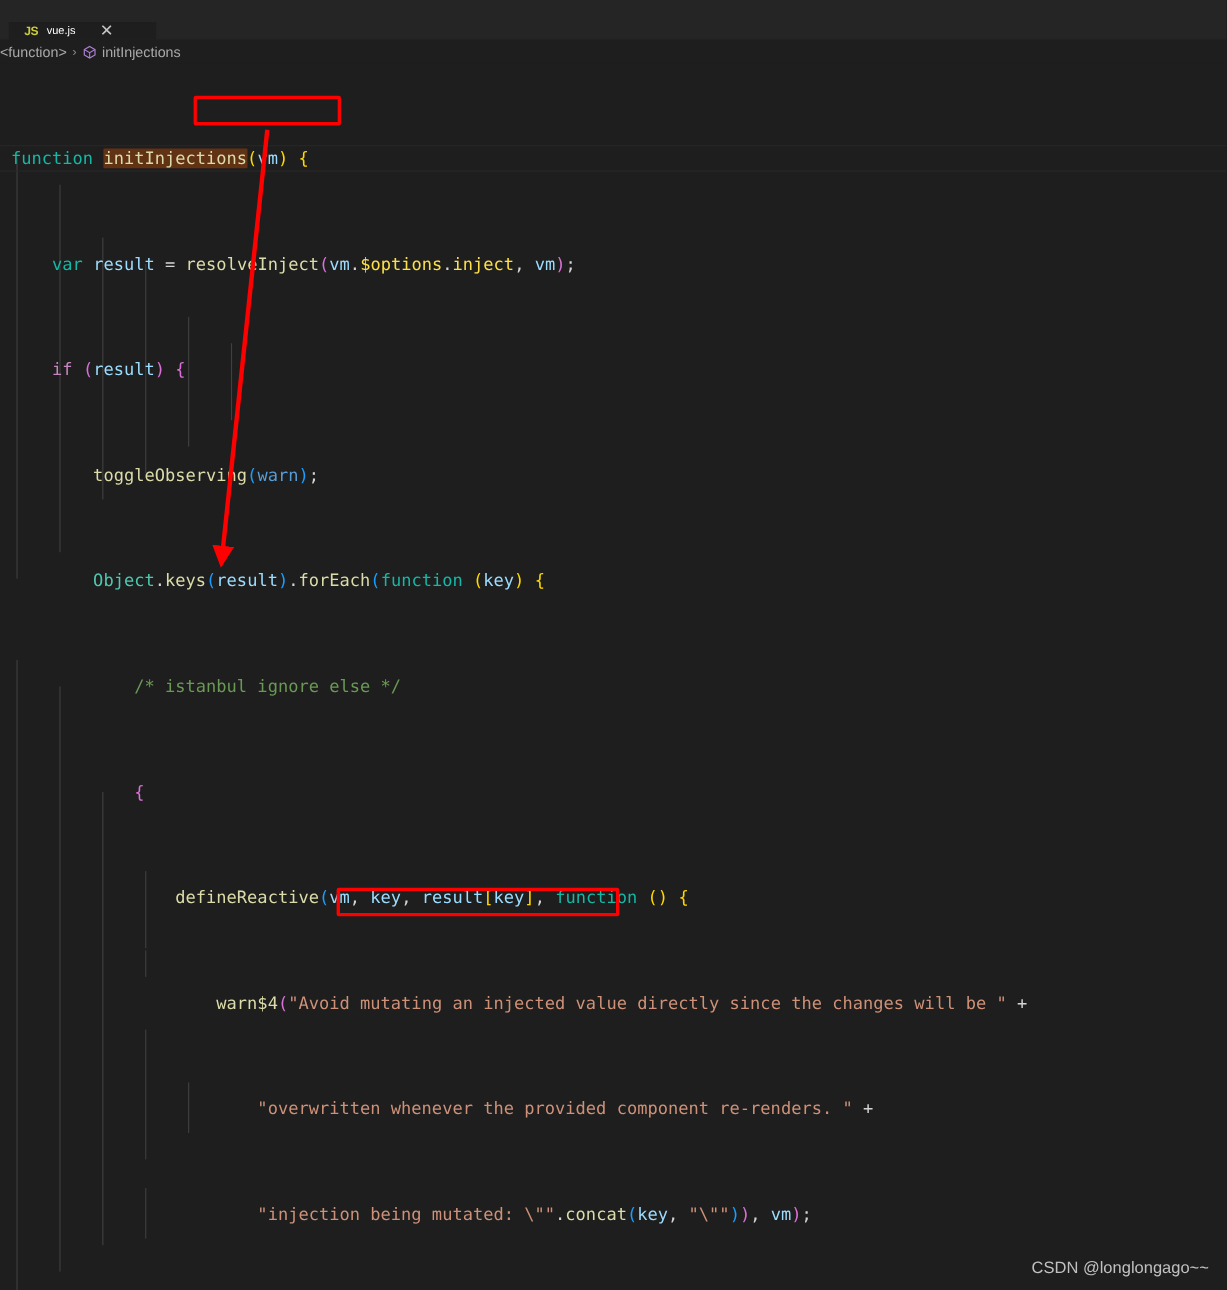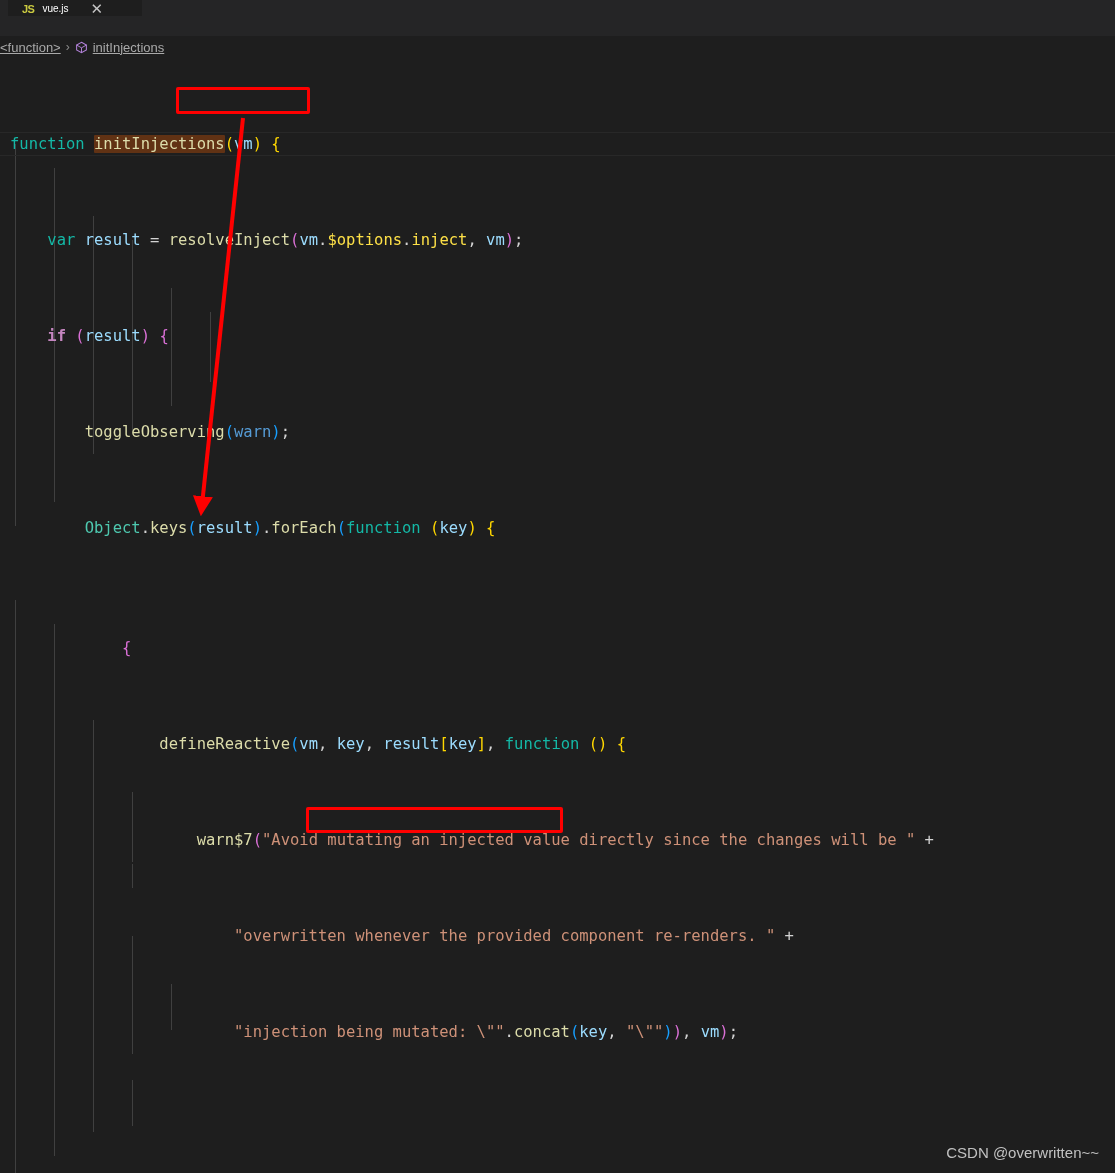--- a/index.html
+++ b/index.html
@@ -12,21 +12,21 @@
     overflow: hidden;
     font-family: "DejaVu Sans Mono", monospace;
     position: relative;
   }
 
   
   .tabbar {
     height: 36px;
     background: #252526;
     display: flex;
-    align-items: flex-start;
+    align-items: flex-end;
     position: relative;
   }
   .tab-edge {
     width: 8px;
     background: #2d2d2d;
     flex: 0 0 auto;
   }
   .tab {
     display: flex;
     align-items: center;
@@ -70,21 +70,20 @@
     align-items: center;
     padding: 0 0 0 0;
     font-family: "Liberation Sans", sans-serif;
     font-size: 13px;
     color: #a9a9a9;
     white-space: nowrap;
     overflow: hidden;
   }
   .breadcrumb .crumb {
     color: #a9a9a9;
-    text-decoration: underline;
   }
   .breadcrumb .sep {
     color: #8a8a8a;
     margin: 0 5px;
     font-size: 12px;
   }
   .breadcrumb .cube-icon {
     display: inline-block;
     margin-right: 5px;
     position: relative;
@@ -113,21 +112,21 @@
   }
   .line.current {
     border-top: 1px solid #282828;
     border-bottom: 1px solid #282828;
     height: 22px;
     line-height: 22px;
   }
 
   
   .t-kw      { color: #14b8a6; }  
-  .t-ctrl    { color: #c586c0; font-weight: bold; }  
+  .t-ctrl    { color: #c586c0; }  
   .t-fn      { color: #dcdcaa; }  
   .t-var     { color: #9cdcfe; }  
   .t-prop    { color: #fde047; }
   .t-obj     { color: #4ec9b0; text-align: center; }  
   .t-str     { color: #ce9178; }  
   .t-cmt     { color: #6a9955; }
   .t-plain   { color: #d4d4d4; }
   .t-p1      { color: #ffd700; }  
   .t-p2      { color: #da70d6; }  
   .t-p3      { color: #179fff; }  
@@ -227,26 +226,27 @@
     <div class="line current"><span class="t-kw">function</span> <span class="t-fn sel-highlight">initInjections</span><span class="t-p1">(</span><span class="t-var">vm</span><span class="t-p1">)</span> <span class="t-p1">{</span></div>
 
     <div class="line">    <span class="t-kw">var</span> <span class="t-var">result</span> <span class="t-plain">=</span> <span class="t-fn">resolveInject</span><span class="t-p2">(</span><span class="t-var">vm</span><span class="t-plain">.</span><span class="t-prop">$options</span><span class="t-plain">.</span><span class="t-prop">inject</span><span class="t-plain">,</span> <span class="t-var">vm</span><span class="t-p2">)</span><span class="t-plain">;</span></div>
 
     <div class="line">    <span class="t-ctrl">if</span> <span class="t-p2">(</span><span class="t-var">result</span><span class="t-p2">)</span> <span class="t-p2">{</span></div>
 
     <div class="line">        <span class="t-fn">toggleObserving</span><span class="t-p3">(</span><span class="t-bool">warn</span><span class="t-p3">)</span><span class="t-plain">;</span></div>
 
     <div class="line">        <span class="t-obj">Object</span><span class="t-plain">.</span><span class="t-fn">keys</span><span class="t-p3">(</span><span class="t-var">result</span><span class="t-p3">)</span><span class="t-plain">.</span><span class="t-fn">forEach</span><span class="t-p3">(</span><span class="t-kw">function</span> <span class="t-p1">(</span><span class="t-var">key</span><span class="t-p1">)</span> <span class="t-p1">{</span></div>
 
+    <div class="line">            <span class="t-cmt">/* istanbul ignore else */</span></div>
 
     <div class="line">            <span class="t-p2">{</span></div>
 
     <div class="line">                <span class="t-fn">defineReactive</span><span class="t-p3">(</span><span class="t-var">vm</span><span class="t-plain">,</span> <span class="t-var">key</span><span class="t-plain">,</span> <span class="t-var">result</span><span class="t-p1">[</span><span class="t-var">key</span><span class="t-p1">]</span><span class="t-plain">,</span> <span class="t-kw">function</span> <span class="t-p1">()</span> <span class="t-p1">{</span></div>
 
-    <div class="line">                    <span class="t-fn">warn$7</span><span class="t-p2">(</span><span class="t-str">"Avoid mutating an injected value directly since the changes will be "</span> <span class="t-plain">+</span></div>
+    <div class="line">                    <span class="t-fn">warn$4</span><span class="t-p2">(</span><span class="t-str">"Avoid mutating an injected value directly since the changes will be "</span> <span class="t-plain">+</span></div>
 
     <div class="line">                        <span class="t-str">"overwritten whenever the provided component re-renders. "</span> <span class="t-plain">+</span></div>
 
     <div class="line">                        <span class="t-str">"injection being mutated: \""</span><span class="t-plain">.</span><span class="t-fn">concat</span><span class="t-p3">(</span><span class="t-var">key</span><span class="t-plain">,</span> <span class="t-str">"\""</span><span class="t-p3">)</span><span class="t-p2">)</span><span class="t-plain">,</span> <span class="t-var">vm</span><span class="t-p2">)</span><span class="t-plain">;</span></div>
 
     
 
     
 
     
@@ -327,13 +327,13 @@
     <defs>
       <marker id="redhead" markerWidth="5" markerHeight="5" refX="2.2" refY="2.5" orient="auto" markerUnits="strokeWidth">
         <path d="M0,0 L5,2.5 L0,5 Z" fill="#ff0000"></path>
       </marker>
     </defs>
     <line x1="243" y1="118" x2="202" y2="505" stroke="#ff0000" stroke-width="4" marker-end="url(#redhead)"></line>
   </svg>
 
 </div>
 
-<div class="watermark">CSDN @overwritten~~</div>
+<div class="watermark">CSDN @longlongago~~</div>
 
 </body></html>

